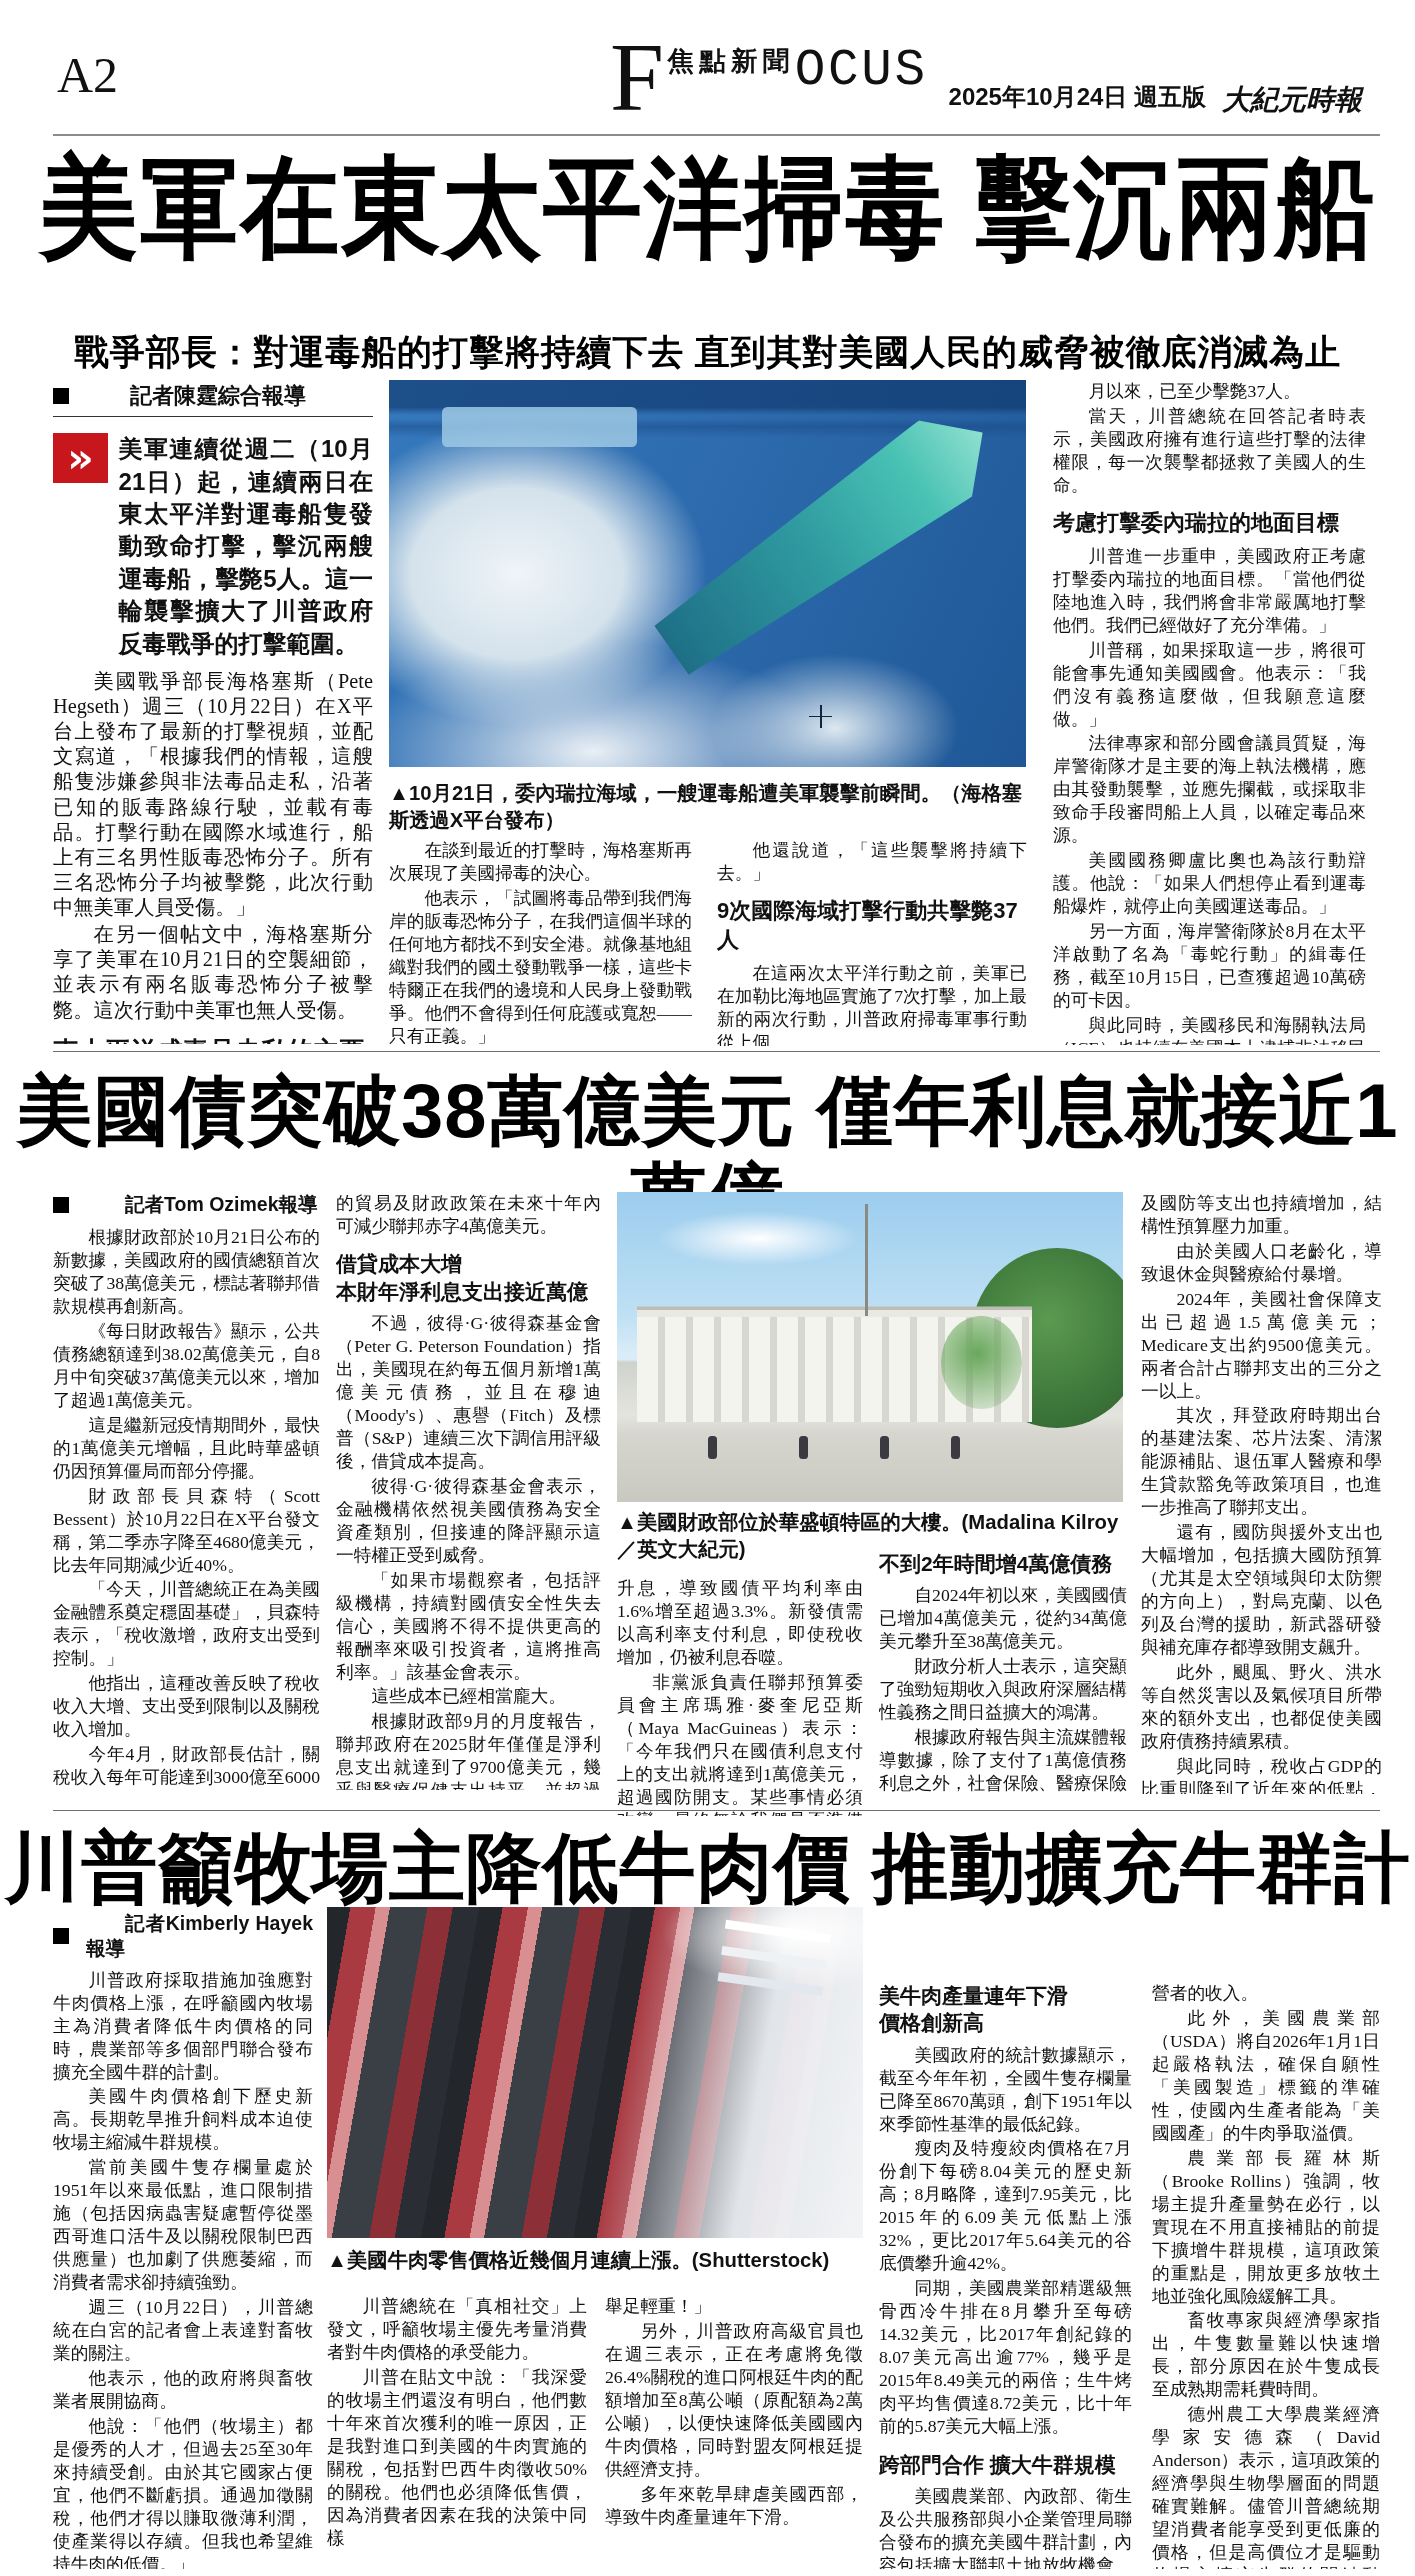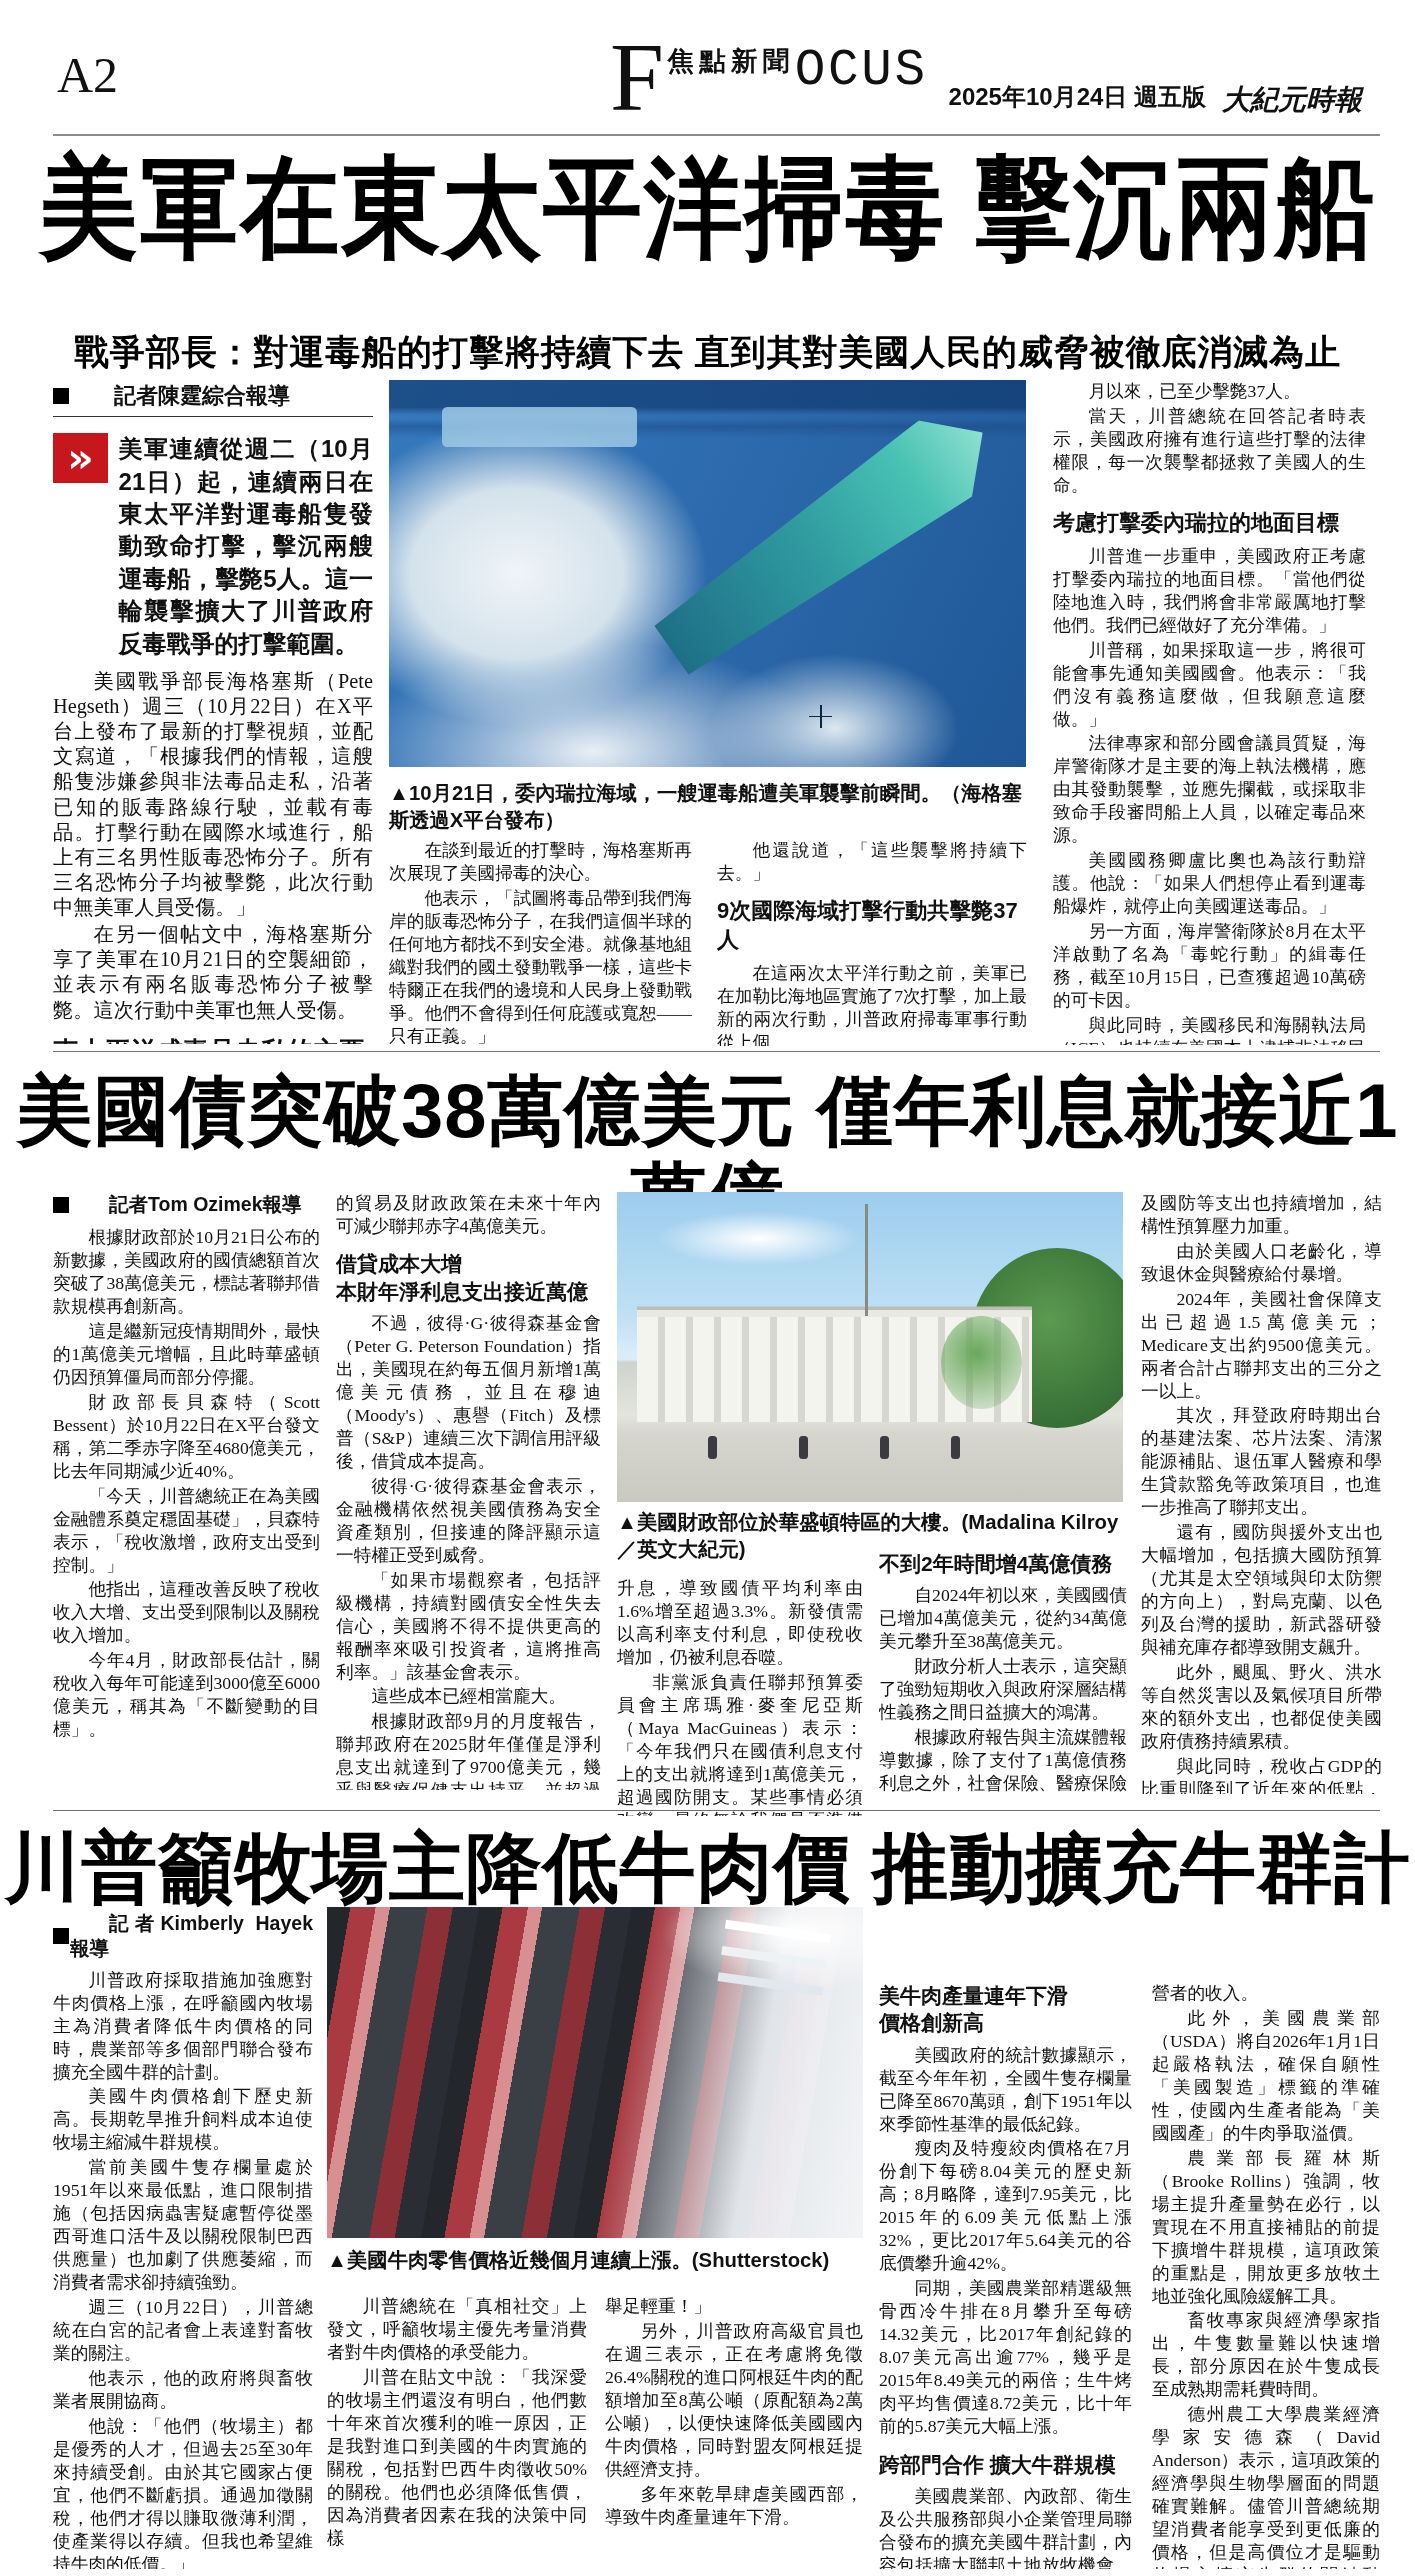--- a/index.html
+++ b/index.html
@@ -19,21 +19,21 @@
   .header-rule{left:53px;top:134px;width:1327px;height:0;border-top:2.7px solid #8b8b8b;}
   
   .rule{height:0;border-top:1.8px solid #6f6f6f;}
   .headline-serif{width:1415px;text-align:center;font-family:"Liberation Serif","DejaVu Serif",serif;
                   font-weight:900;color:#000;}
   .headline-sans{width:1415px;text-align:center;font-family:"Liberation Sans","DejaVu Sans",sans-serif;
                  font-weight:900;color:#000;letter-spacing:0.9px;}
   .col{overflow:hidden;text-align:justify;}
   .col p{margin:0 0 1.8px 0;text-indent:2em;}
   .byline{font-family:"Liberation Sans","DejaVu Sans",sans-serif;font-weight:700;
-          display:flex;align-items:center;gap:1px;text-indent:0;}
+          display:flex;align-items:center;gap:17px;text-indent:0;}
   .sq{display:inline-block;width:16px;height:16px;background:#000;flex:0 0 auto;}
   .subhead{font-family:"Liberation Sans","DejaVu Sans",sans-serif;font-weight:700;
            text-indent:0 !important;margin:12.4px 0 7px 0 !important;text-align:left;}
   .caption{font-family:"Liberation Sans","DejaVu Sans",sans-serif;font-weight:700;font-size:20.3px;
            line-height:1.35;text-align:left;}
   .photo{overflow:hidden;position:absolute;}
   
   .a1-headline{top:149px;font-size:99px;line-height:1.1;letter-spacing:1.8px;transform:scaleY(1.12);transform-origin:top;}
   .a1-sub{top:329px;font-size:35px;}
   .a1c1{left:53px;top:382px;width:320px;height:662px;font-size:20.3px;line-height:1.24;}
@@ -179,20 +179,21 @@
   <div class="abs rule rule1"></div>
 
   <div class="abs headline-sans a2-headline">美國債突破38萬億美元  僅年利息就接近1萬億</div>
 
   <div class="abs col a2col a2c1">
     <p class="byline">
       <span class="sq"></span>
       <span>記者Tom Ozimek報導</span>
     </p>
     <p>根據財政部於10月21日公布的新數據，美國政府的國債總額首次突破了38萬億美元，標誌著聯邦借款規模再創新高。</p>
+    <p>《每日財政報告》顯示，公共債務總額達到38.02萬億美元，自8月中旬突破37萬億美元以來，增加了超過1萬億美元。</p>
     <p>這是繼新冠疫情期間外，最快的1萬億美元增幅，且此時華盛頓仍因預算僵局而部分停擺。</p>
     <p>財政部長貝森特（Scott Bessent）於10月22日在X平台發文稱，第二季赤字降至4680億美元，比去年同期減少近40%。</p>
     <p>「今天，川普總統正在為美國金融體系奠定穩固基礎」，貝森特表示，「稅收激增，政府支出受到控制。」</p>
     <p>他指出，這種改善反映了稅收收入大增、支出受到限制以及關稅收入增加。</p>
     <p>今年4月，財政部長估計，關稅收入每年可能達到3000億至6000億美元，稱其為「不斷變動的目標」。</p>
 
   </div>
 
   <div class="abs col a2col a2c2">
     <p style="text-indent:0">的貿易及財政政策在未來十年內可減少聯邦赤字4萬億美元。</p>

